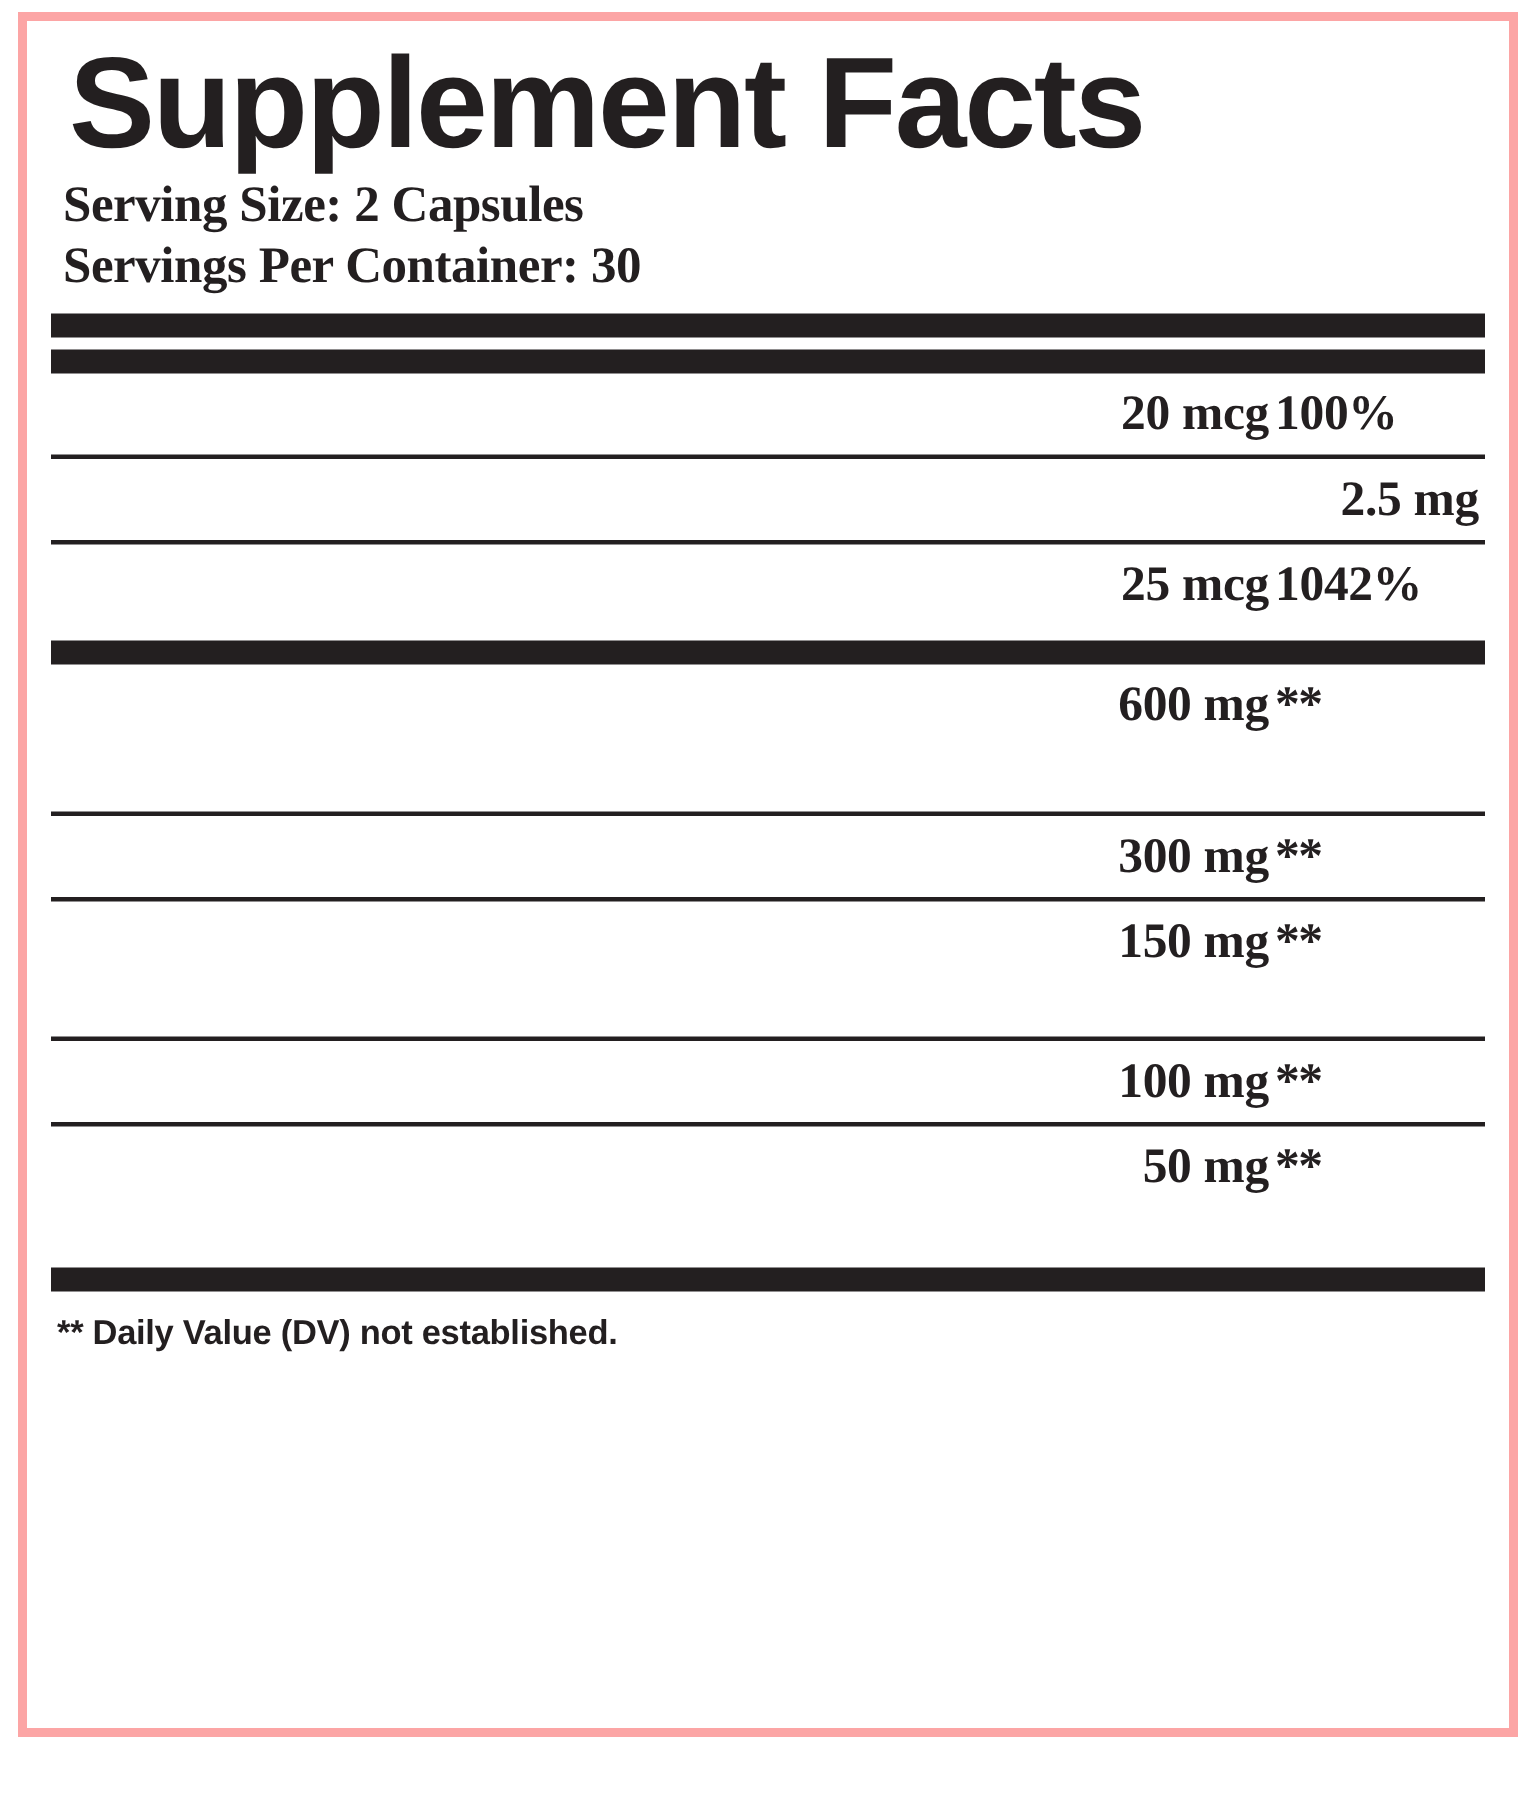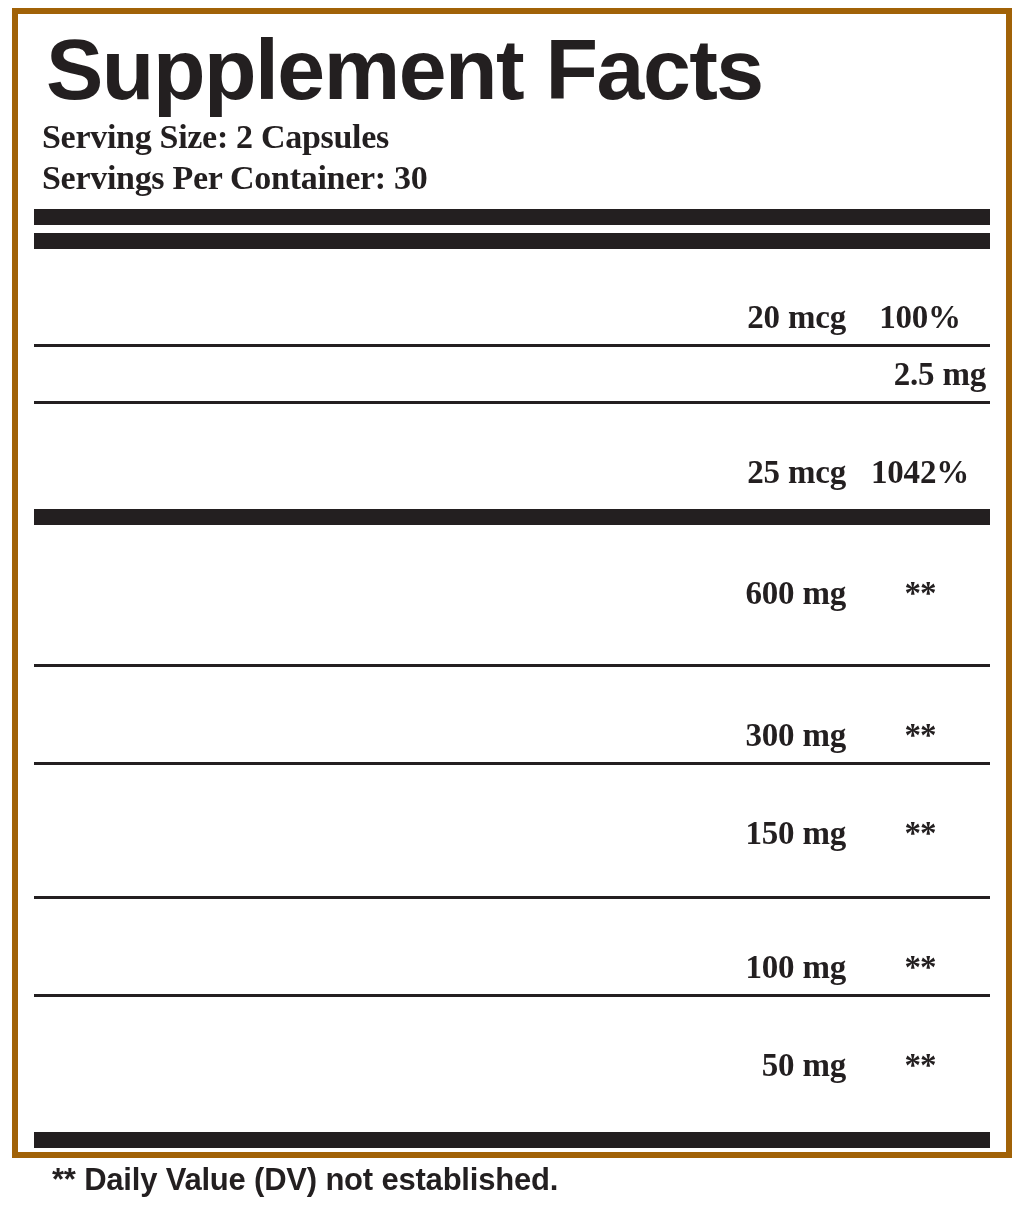--- a/index.html
+++ b/index.html
@@ -17,21 +17,21 @@
   .page {
     position: relative;
     width: 1024px;
     height: 1208px;
     box-sizing: border-box;
     padding: 8px 12px 0 12px;
   }
   .panel {
     position: relative;
     box-sizing: border-box;
-    border: 6px solid #a16207;
+    border: 6px solid #fca5a5;
     width: 1000px;
     height: 1150px;
     padding: 0 14px;
   }
   .title {
     font-size: 86px;
     line-height: 1.0;
     font-weight: bold;
     letter-spacing: -1.5px;
     margin: 12px 0 4px 14px;
@@ -97,33 +97,32 @@
     text-align: left;
     font-weight: bold;
   }
   .nut-amount {
     text-align: right;
     padding-right: 4px;
     white-space: nowrap;
   }
   .nut-dv {
     width: 140px;
-    text-align: center;
+    text-align: left;
     white-space: nowrap;
-    margin-top: 41px;
   }
   .dagger {
     font-size: 33px;
     letter-spacing: -1px;
   }
   .footnote {
-    font-size: 31px;
-    font-weight: bold;
-    letter-spacing: -0.2px;
-    margin: 14px 2px 0 20px;
+    font-size: 23px;
+    font-weight: bold;
+    letter-spacing: -0.2px;
+    margin: 14px 2px 0 6px;
   }
   .other {
     font-size: 31px;
     font-weight: bold;
     letter-spacing: -0.2px;
     margin: 14px 0 0 6px;
   }
   .spacer-lg { height: 30px; }
 </style>
 </head>

